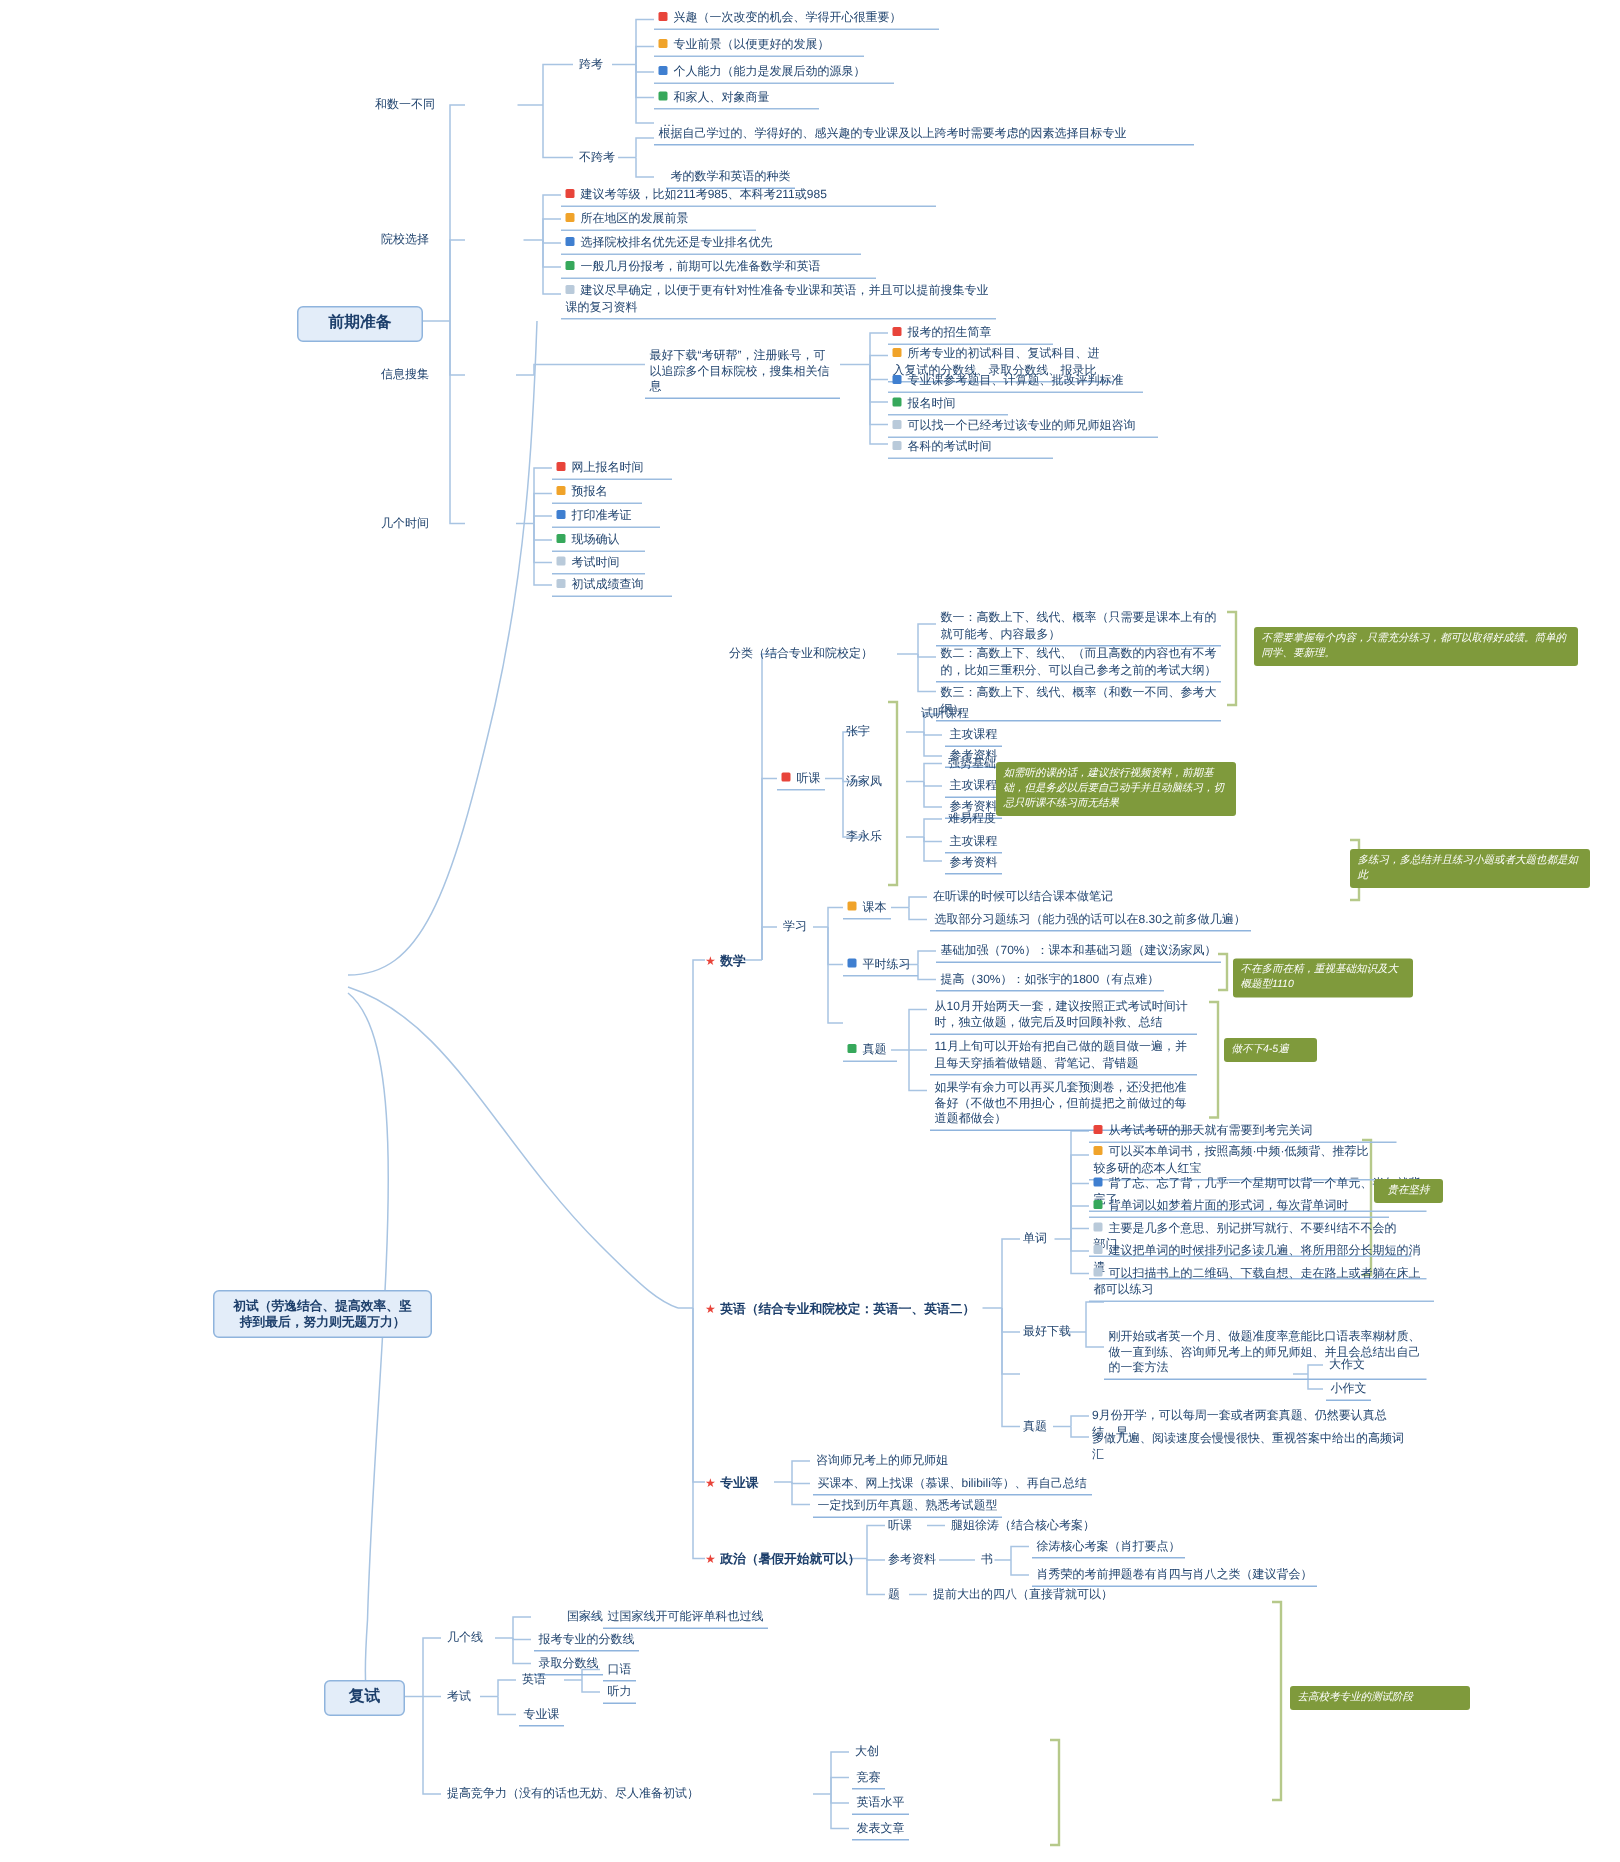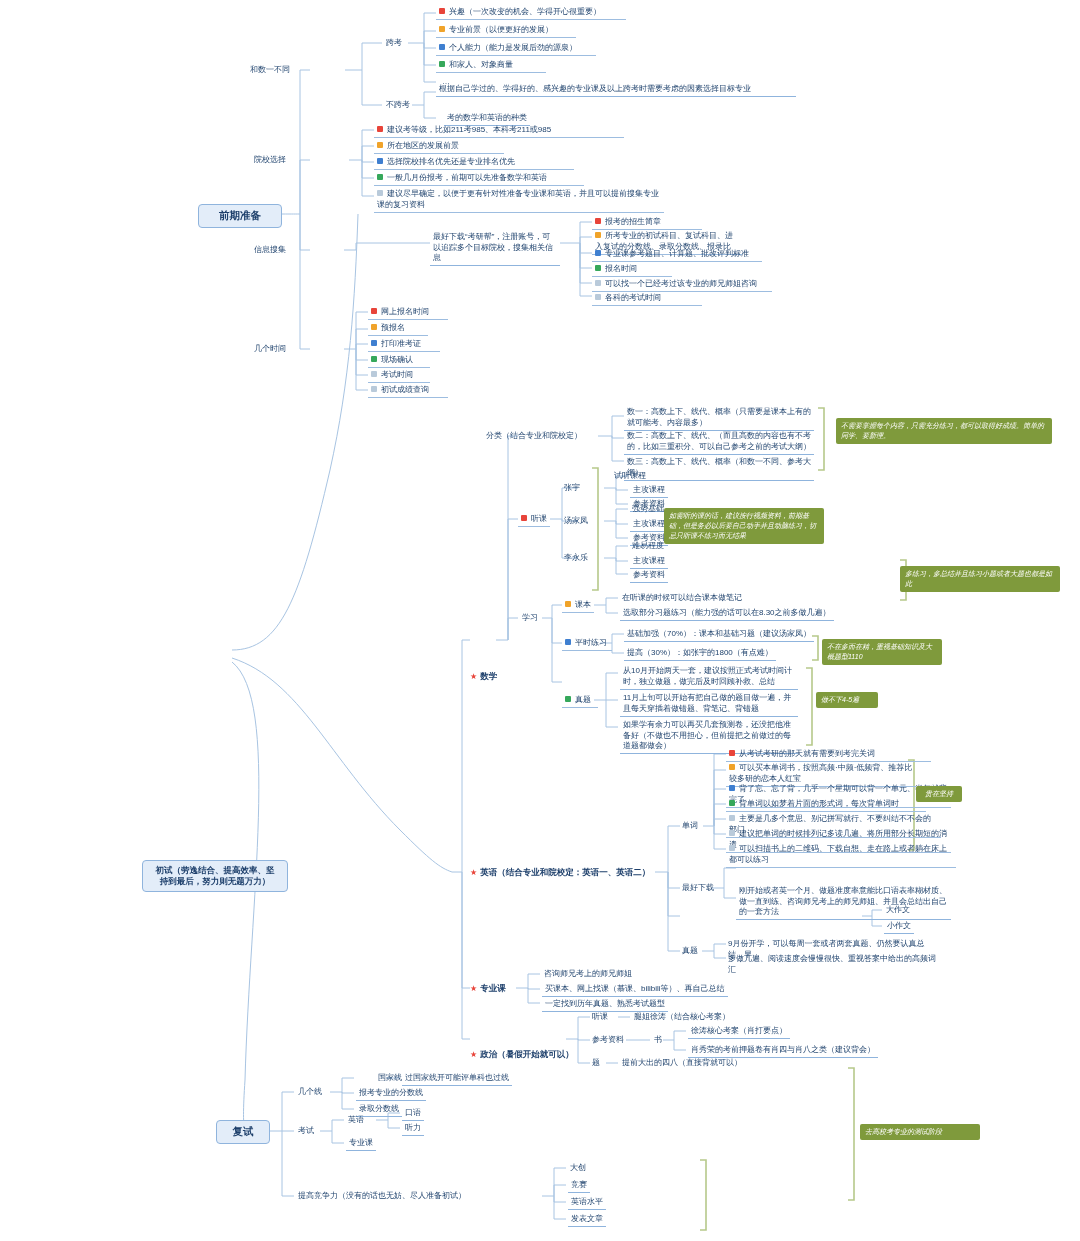--- a/index.html
+++ b/index.html
@@ -317,21 +317,21 @@
   </div>
   <div class="node chip" style="left:368px;top:369px;width:62px;">
     <span class="sq gray"></span><span>考试时间</span>
   </div>
   <div class="node chip" style="left:368px;top:384px;width:80px;">
     <span class="sq gray"></span><span>初试成绩查询</span>
   </div>
 
   <div class="node lvl1" style="left:142px;top:860px;width:146px;font-size:8.5px;white-space:normal;">初试（劳逸结合、提高效率、坚持到最后，努力则无题万力）</div>
 
-  <div class="node star" style="left:468px;top:670px;">数学</div>
+  <div class="node star" style="left:468px;top:634px;">数学</div>
 
   <div class="node plain" style="left:484px;top:430px;">分类（结合专业和院校定）</div>
   <div class="node ul" style="left:624px;top:406px;width:190px;">数一：高数上下、线代、概率（只需要是课本上有的就可能考、内容最多）</div>
   <div class="node ul" style="left:624px;top:430px;width:190px;">数二：高数上下、线代、（而且高数的内容也有不考的，比如三重积分、可以自己参考之前的考试大纲）</div>
   <div class="node ul" style="left:624px;top:456px;width:190px;">数三：高数上下、线代、概率（和数一不同、参考大纲）</div>
   <div class="note" style="left:836px;top:418px;width:216px;">不需要掌握每个内容，只需充分练习，都可以取得好成绩。简单的同学、要新理。</div>
 
   <div class="node chip" style="left:518px;top:513px;width:32px;">
     <span class="sq red"></span><span>听课</span>
   </div>
@@ -413,21 +413,21 @@
   <div class="node plain-w" style="left:726px;top:938px;width:215px;">9月份开学，可以每周一套或者两套真题、仍然要认真总结，早…</div>
   <div class="node plain-w" style="left:726px;top:953px;width:215px;">多做几遍、阅读速度会慢慢很快、重视答案中给出的高频词汇</div>
 
   <div class="note" style="left:916px;top:786px;width:46px;text-align:center;">贵在坚持</div>
 
   <div class="node star" style="left:468px;top:982px;">专业课</div>
   <div class="node plain" style="left:542px;top:968px;">咨询师兄考上的师兄师姐</div>
   <div class="node ul ul-nw" style="left:542px;top:983px;">买课本、网上找课（慕课、bilibili等）、再自己总结</div>
   <div class="node ul ul-nw" style="left:542px;top:998px;">一定找到历年真题、熟悉考试题型</div>
 
-  <div class="node star" style="left:468px;top:1033px;margin-top:15px;">政治（暑假开始就可以）</div>
+  <div class="node star" style="left:468px;top:1033px;">政治（暑假开始就可以）</div>
   <div class="node plain" style="left:590px;top:1011px;">听课</div>
   <div class="node plain" style="left:632px;top:1011px;">腿姐徐涛（结合核心考案）</div>
   <div class="node plain" style="left:590px;top:1034px;">参考资料</div>
   <div class="node plain" style="left:652px;top:1034px;">书</div>
   <div class="node ul ul-nw" style="left:688px;top:1025px;">徐涛核心考案（肖打要点）</div>
   <div class="node ul ul-nw" style="left:688px;top:1044px;">肖秀荣的考前押题卷有肖四与肖八之类（建议背会）</div>
   <div class="node plain" style="left:590px;top:1057px;">题</div>
   <div class="node plain" style="left:620px;top:1057px;text-align:right;">提前大出的四八（直接背就可以）</div>
 
   <div class="node lvl1" style="left:216px;top:1120px;width:54px;">复试</div>

